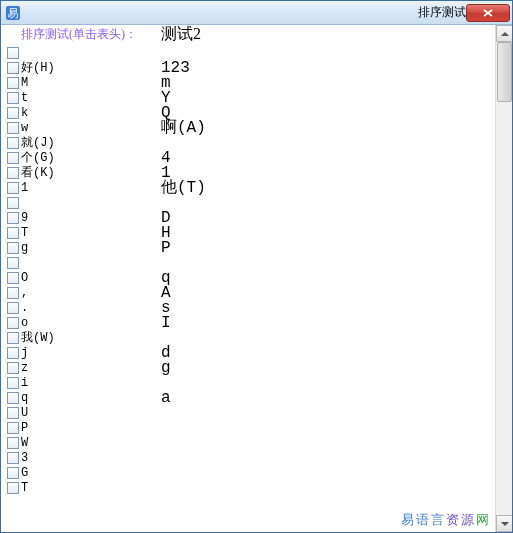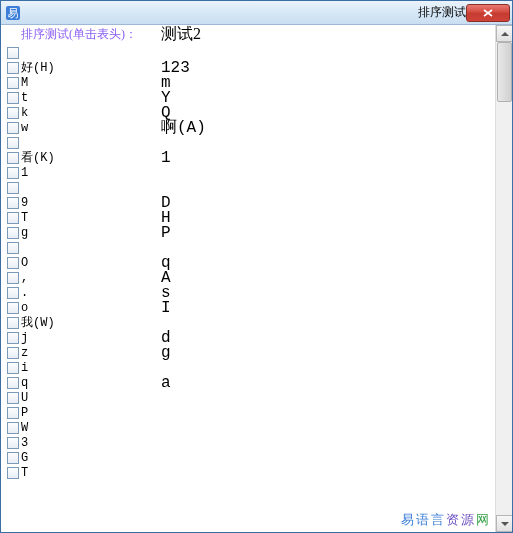--- a/index.html
+++ b/index.html
@@ -207,30 +207,37 @@
             <div class="col1">k</div>
             <div class="col2">Q</div>
           </div>
           <div class="row">
             <div class="chk"></div>
             <div class="col1">w</div>
             <div class="col2">啊(A)</div>
           </div>
           <div class="row">
             <div class="chk"></div>
-            <div class="col2"></div>
+            <div class="col1">就(J)</div>
+            <div class="col2"></div>
+          </div>
+          <div class="row">
+            <div class="chk"></div>
+            <div class="col1">个(G)</div>
+            <div class="col2">4</div>
           </div>
           <div class="row">
             <div class="chk"></div>
             <div class="col1">看(K)</div>
             <div class="col2">1</div>
           </div>
           <div class="row">
             <div class="chk"></div>
             <div class="col1">1</div>
+            <div class="col2">他(T)</div>
           </div>
           <div class="row">
             <div class="chk"></div>
             <div class="col2"></div>
           </div>
           <div class="row">
             <div class="chk"></div>
             <div class="col1">9</div>
             <div class="col2">D</div>
           </div>

